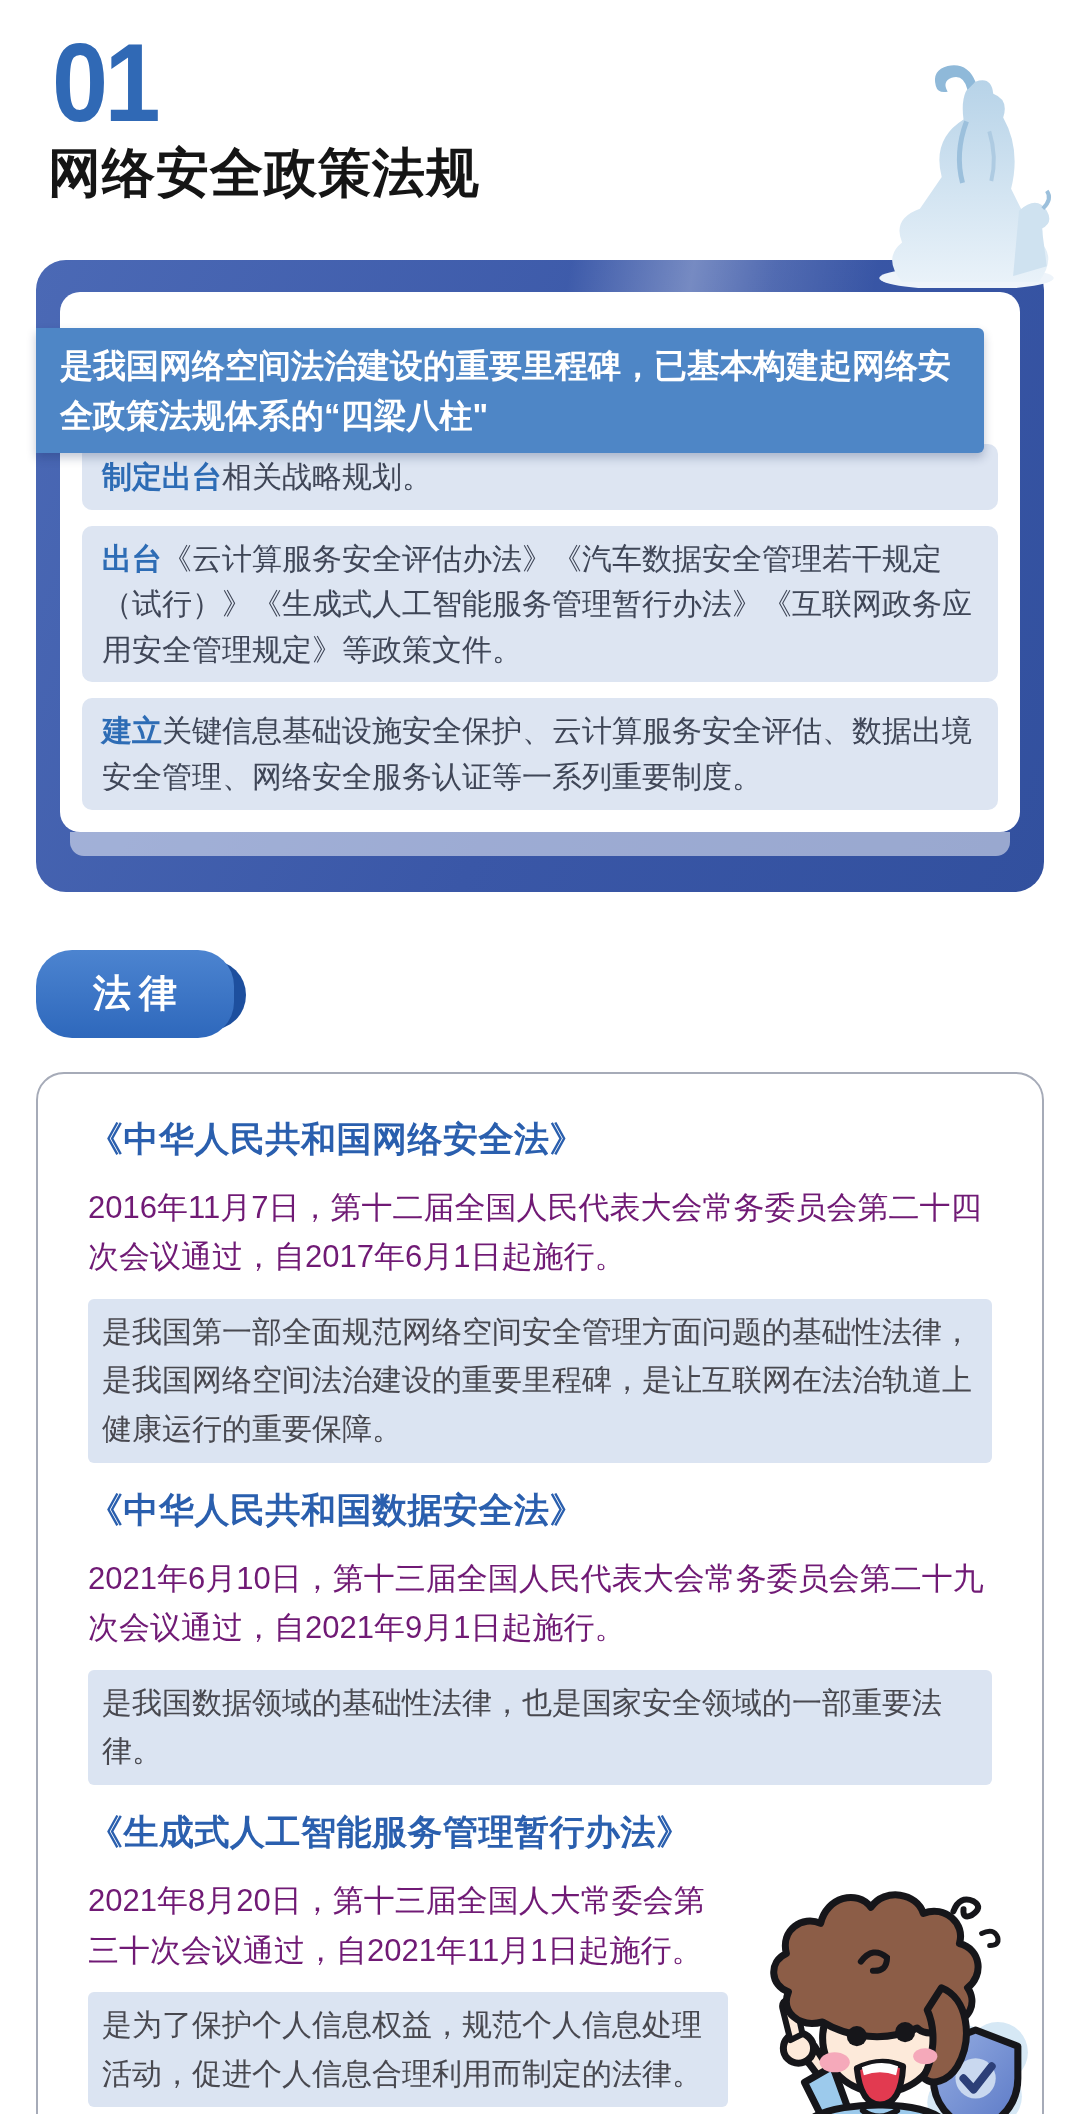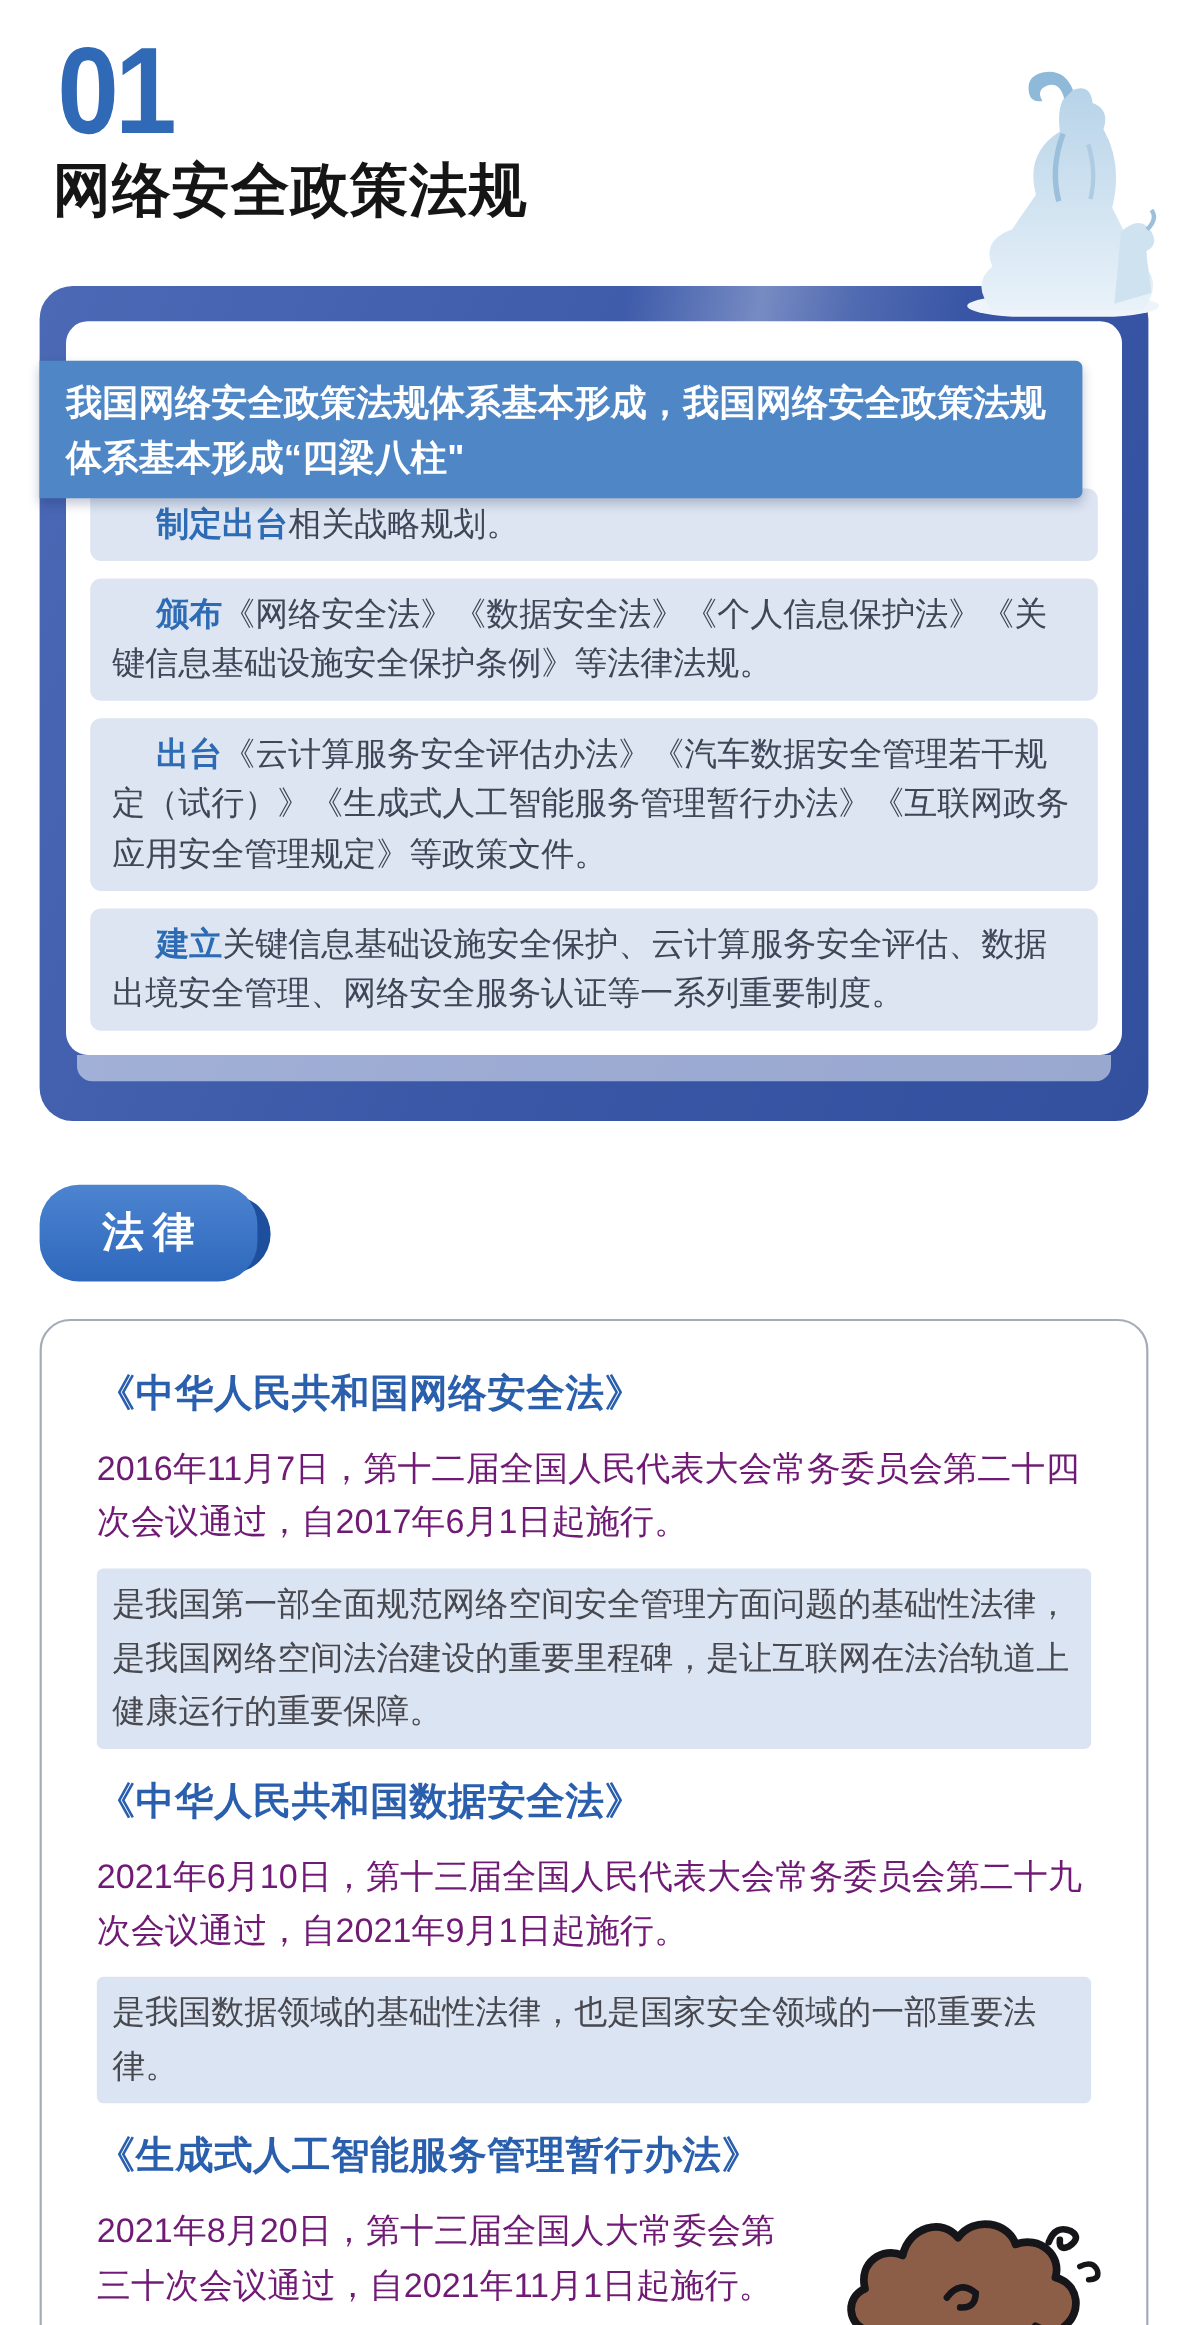--- a/index.html
+++ b/index.html
@@ -25,21 +25,21 @@
          padding:152px 22px 22px;z-index:1;}
   .banner{position:absolute;z-index:2;top:68px;left:0;width:calc(100% - 60px);
           box-sizing:border-box;background:#4e86c6;color:#fff;
           font-size:33px;font-weight:700;line-height:1.5;
           padding:13px 24px;border-radius:0 6px 6px 0;
           box-shadow:0 5px 10px rgba(20,40,90,.25);}
   .banner b{font-weight:900;}
   .item{background:#dde5f2;border-radius:10px;padding:10px 20px;
         font-size:30px;line-height:1.52;color:#3f4657;margin-bottom:16px;}
   .item:last-child{margin-bottom:0;}
-  .item b{color:#2d6cb5;font-weight:800;margin-left:40px;}
+  .item b{color:#2d6cb5;font-weight:800;}
   .strip{height:24px;margin:0 10px;background:rgba(255,255,255,.5);
          border-radius:0 0 14px 14px;}
 
   
   .pill{position:relative;display:inline-block;margin:58px 0 0 36px;}
   .pill::before{content:"";position:absolute;left:12px;top:10px;width:198px;height:70px;
         border-radius:36px;background:#1d4f9e;}
   .pill-inner{position:relative;z-index:1;display:flex;align-items:center;justify-content:center;
         width:198px;height:88px;border-radius:36px;
         background:linear-gradient(180deg,#4c84d0,#2e68bc);
@@ -81,25 +81,24 @@
       <path d="M118 72 q8 26 2 50" stroke="#aecbe2" stroke-width="4" fill="none"></path>
       <path d="M148 152 q18 -16 28 0 q7 12 -5 18 l5 38 l-34 10 z" fill="#cfe2f0"></path>
       <path d="M172 150 q10 -10 4 -18" stroke="#9cc0dc" stroke-width="4" fill="none"></path>
     </svg>
   </header>
 
   
   <section class="policy">
     <div class="sheen"></div>
 
-    <div class="banner"><span>我国网络安全政策法规体系基本形成，我国网络安全政策法规体系基本形成</span><b>“四梁八柱"</b></div>
+    <div class="banner"><span>是我国网络空间法治建设的重要里程碑，已基本构建起网络安全政策法规体系的</span><b>“四梁八柱"</b></div>
 
     <div class="white">
       <div class="item"><b>制定出台</b><span>相关战略规划。</span></div>
-      <div class="item"><b>颁布</b><span>《网络安全法》《数据安全法》《个人信息保护法》《关键信息基础设施安全保护条例》等法律法规。</span></div>
       <div class="item"><b>出台</b><span>《云计算服务安全评估办法》《汽车数据安全管理若干规定（试行）》《生成式人工智能服务管理暂行办法》《互联网政务应用安全管理规定》等政策文件。</span></div>
       <div class="item"><b>建立</b><span>关键信息基础设施安全保护、云计算服务安全评估、数据出境安全管理、网络安全服务认证等一系列重要制度。</span></div>
     </div>
     <div class="strip"></div>
   </section>
 
   
   <div class="pill">
     <div class="pill-inner">法律</div>
   </div>

